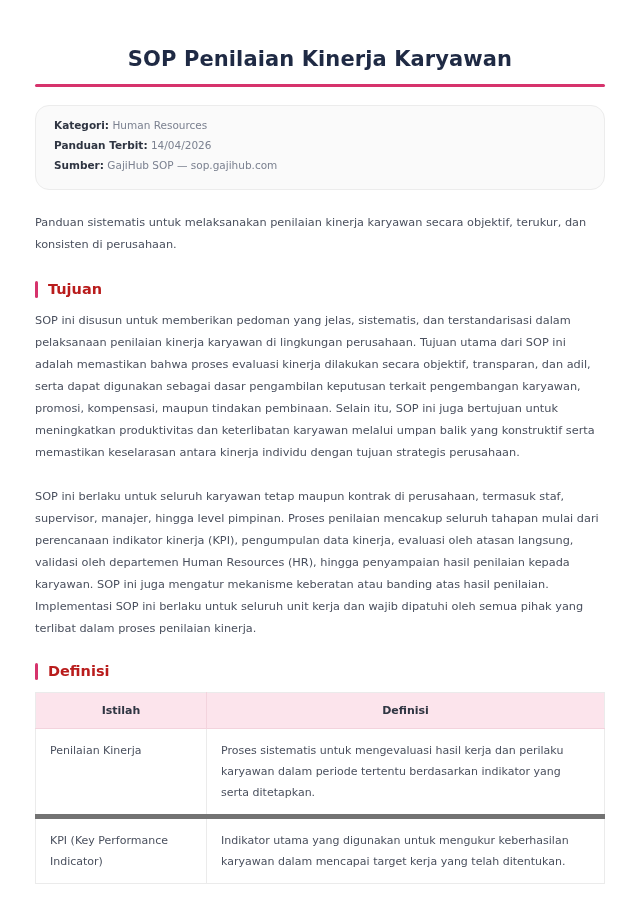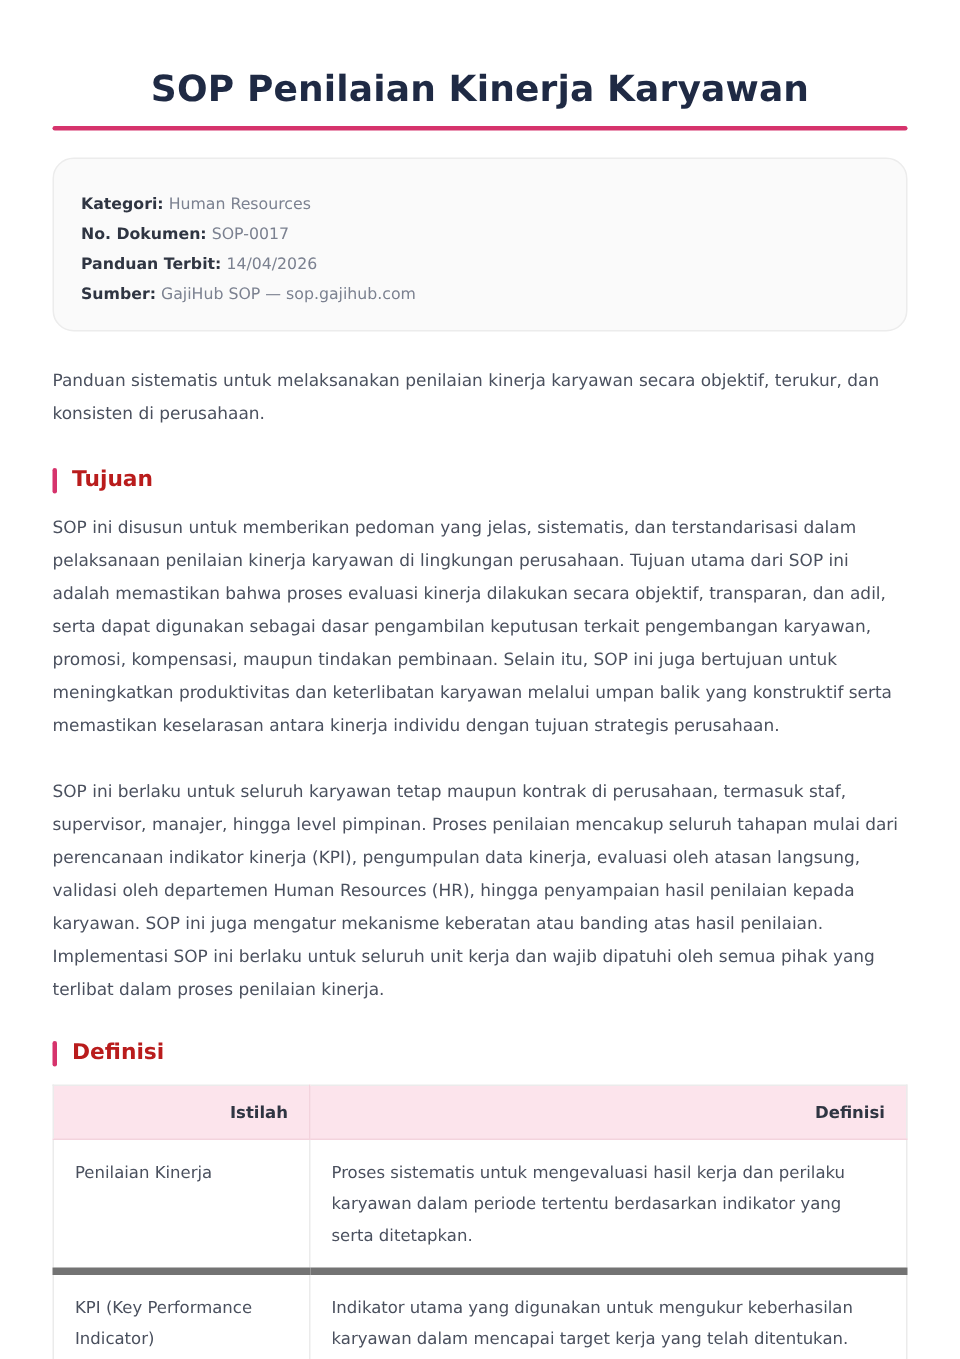--- a/index.html
+++ b/index.html
@@ -22,39 +22,39 @@
     padding: 0 35px;
     background: #ffffff;
     overflow: hidden;
   }
 
   
   .doc-title {
     margin: 0;
     padding: 46px 0 12px 0;
     text-align: center;
-    font-size: 24px;
+    font-size: 21px;
     line-height: 26px;
     font-weight: bold;
     color: #1f2a44;
     letter-spacing: 0.1px;
   }
   .title-rule {
     height: 3px;
     background: #d6336c;
     border-radius: 2px;
     margin-bottom: 18px;
   }
 
   
   .meta-box {
     background: #fafafa;
     border: 1px solid #ececec;
     border-radius: 14px;
-    padding: 20px 18px 14px 18px;
+    padding: 9px 18px 14px 18px;
     margin-bottom: 22px;
   }
   .meta-row {
     font-size: 10.5px;
     line-height: 20px;
     color: #7b8190;
     white-space: nowrap;
   }
   .meta-label {
     font-weight: bold;
@@ -107,21 +107,21 @@
     width: 100%;
     border-collapse: collapse;
     table-layout: fixed;
     border: 1px solid #ebebeb;
   }
   .def-table th {
     background: #fce4ec;
     color: #2f3542;
     font-size: 11px;
     font-weight: bold;
-    text-align: right;
+    text-align: center;
     padding: 11px 14px;
     border-right: 1px solid #f3d3dd;
     border-bottom: 1px solid #f3d3dd;
     vertical-align: middle;
   }
   .def-table th:last-child { border-right: none; }
   .def-table td {
     font-size: 11px;
     line-height: 21px;
     color: #4a505e;
@@ -139,24 +139,20 @@
 
 <div class="page">
 
   <h1 class="doc-title">SOP Penilaian Kinerja Karyawan</h1>
   <div class="title-rule"></div>
 
   <div class="meta-box">
     <div class="meta-row">
       <span class="meta-label">Kategori:</span>
       <span class="meta-value">Human Resources</span>
-    </div>
-    <div class="meta-row">
-      <span class="meta-label">No. Dokumen:</span>
-      <span class="meta-value">SOP-0017</span>
     </div>
     <div class="meta-row">
       <span class="meta-label">Panduan Terbit:</span>
       <span class="meta-value">14/04/2026</span>
     </div>
     <div class="meta-row">
       <span class="meta-label">Sumber:</span>
       <span class="meta-value">GajiHub SOP — sop.gajihub.com</span>
     </div>
   </div>

